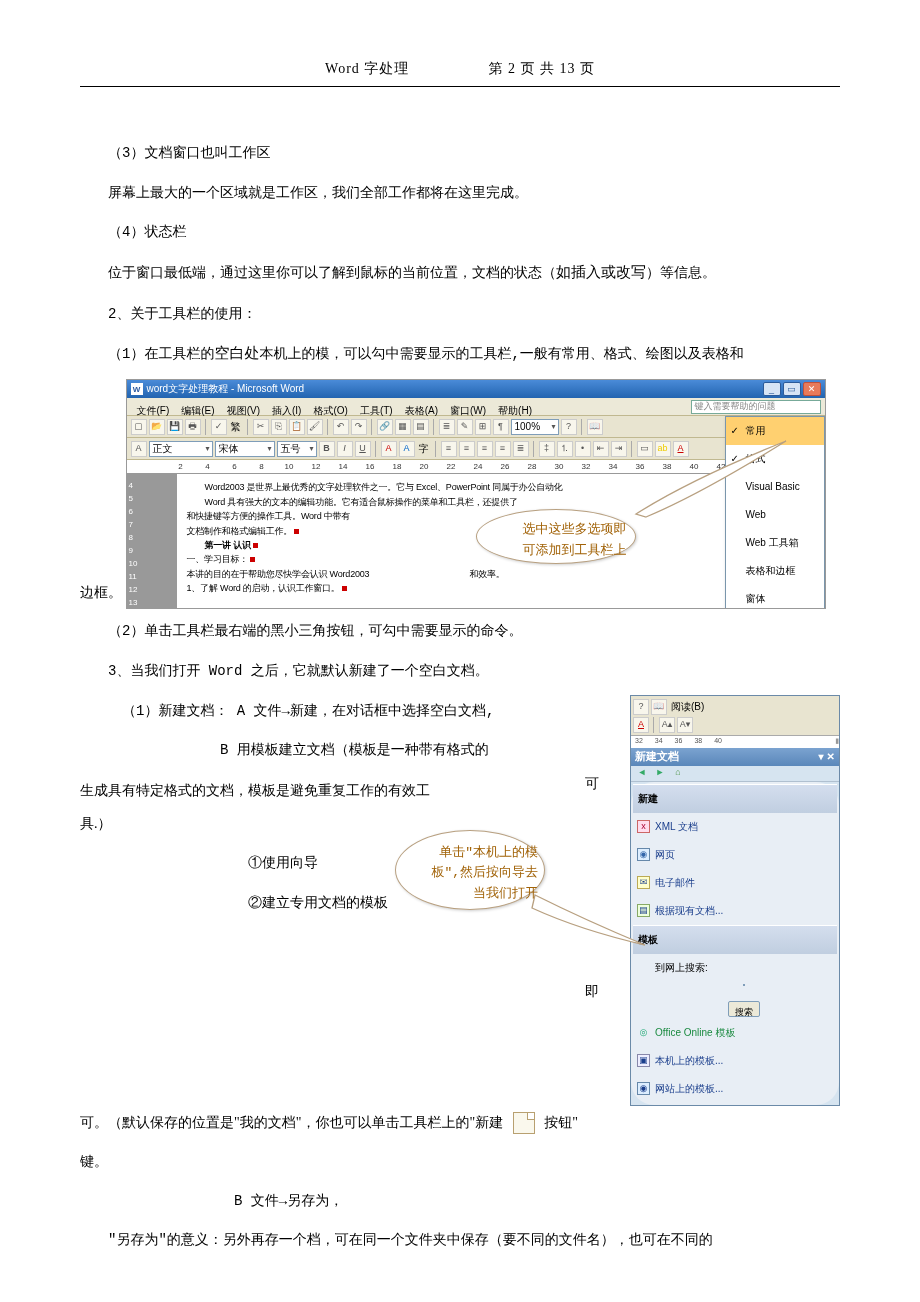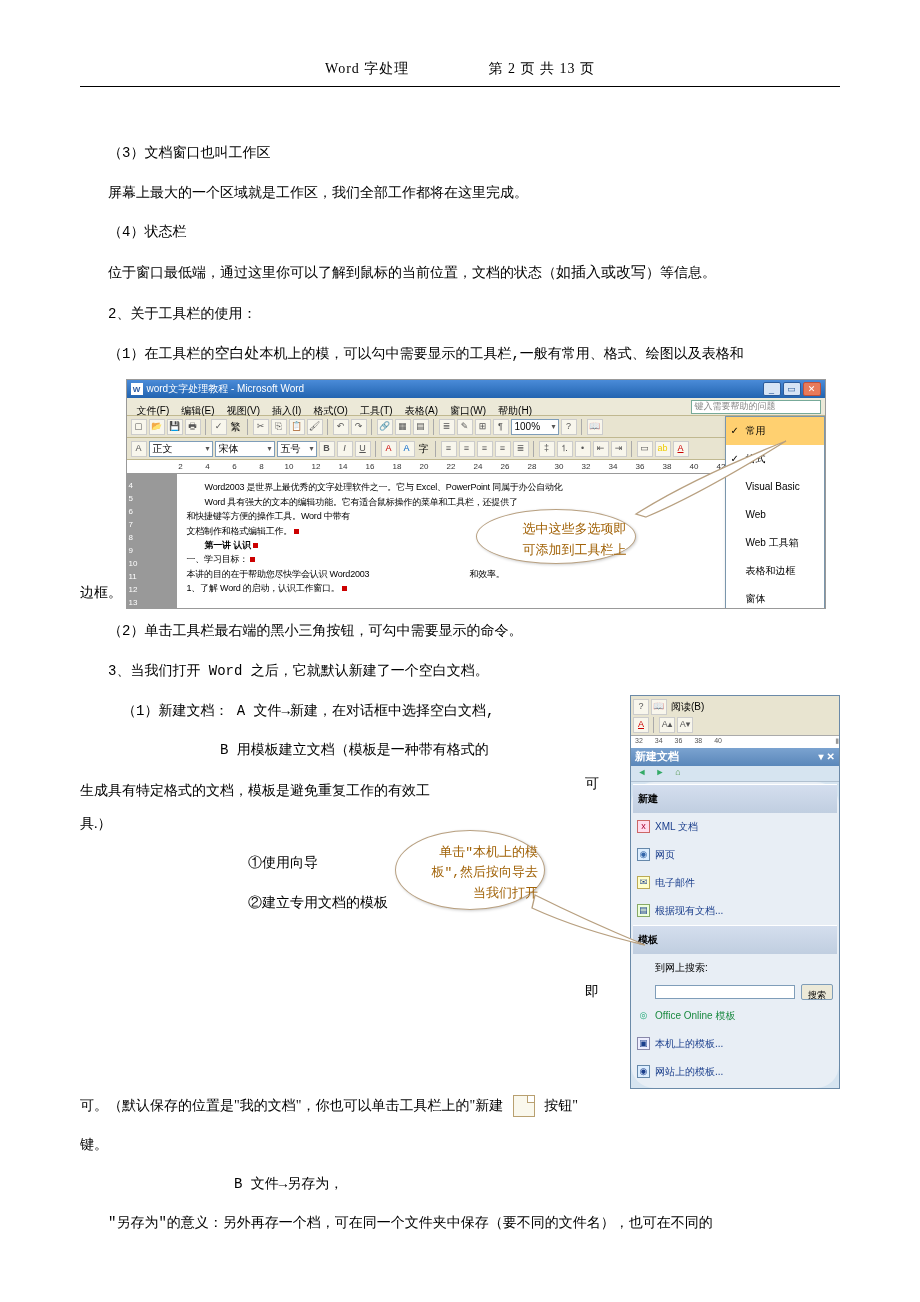--- a/index.html
+++ b/index.html
@@ -55,21 +55,21 @@
   .mini-row { display: flex; align-items: center; gap: 2px; height: 18px; }
   .mini-ruler { height: 12px; background: #fff; font-size: 7px; display: flex; gap: 12px; padding-left: 4px; align-items: center; color: #555; }
   .tp-header { height: 18px; background: linear-gradient(#7ba3d0, #5a87ba); color: #fff; display: flex; align-items: center; padding: 0 4px; font-size: 11px; font-weight: bold; }
   .tp-header-btns { margin-left: auto; display: flex; gap: 3px; font-size: 10px; }
   .tp-nav { height: 16px; display: flex; align-items: center; padding: 2px 4px; gap: 4px; border-bottom: 1px solid #b0c0d0; }
   .tp-nav-btn { width: 14px; height: 12px; display: flex; align-items: center; justify-content: center; color: #3a6; font-size: 9px; }
   .tp-body { background: #e8eef5; padding: 2px; border-radius: 23px; }
   .tp-section-hdr { background: linear-gradient(#d4deee, #c0cee0); font-weight: bold; padding: 2px 5px; font-size: 10px; border-top: 1px solid #fff; }
   .tp-link { padding: 2px 4px 2px 22px; color: #1a3e8c; position: relative; display: flex; align-items: center; cursor: pointer; }
   .tp-link .tp-icon { position: absolute; left: 4px; width: 13px; height: 13px; display: flex; align-items: center; justify-content: center; font-size: 9px; }
-  .tp-search-row { display: flex; padding: 2px 4px 2px 22px; gap: 6px; align-items: center; }
+  .tp-search-row { display: flex; padding: 2px 4px 2px 22px; gap: 15px; align-items: center; flex-direction: column; }
   .tp-search-input { flex: 1; height: 14px; border: 1px solid #7f9db9; background: #fff; }
   .tp-search-btn { height: 16px; padding: 0 6px; border: 1px solid #7f9db9; background: #ece9d8; font-size: 9px; border-radius: 2px; }
 
   .new-icon-inline { display: inline-block; width: 22px; height: 22px; background: #faf8ed; border: 1px solid #b8a070; vertical-align: middle; margin: 0 6px; position: relative; }
   .new-icon-inline::before { content: ""; position: absolute; right: 0; top: 0; width: 6px; height: 6px; background: #fff; border-left: 1px solid #b8a070; border-bottom: 1px solid #b8a070; }
 
   .red-text { color: #d00; }
 
   
   .callout2 { position: absolute; left: -210px; top: 135px; width: 175px; }

